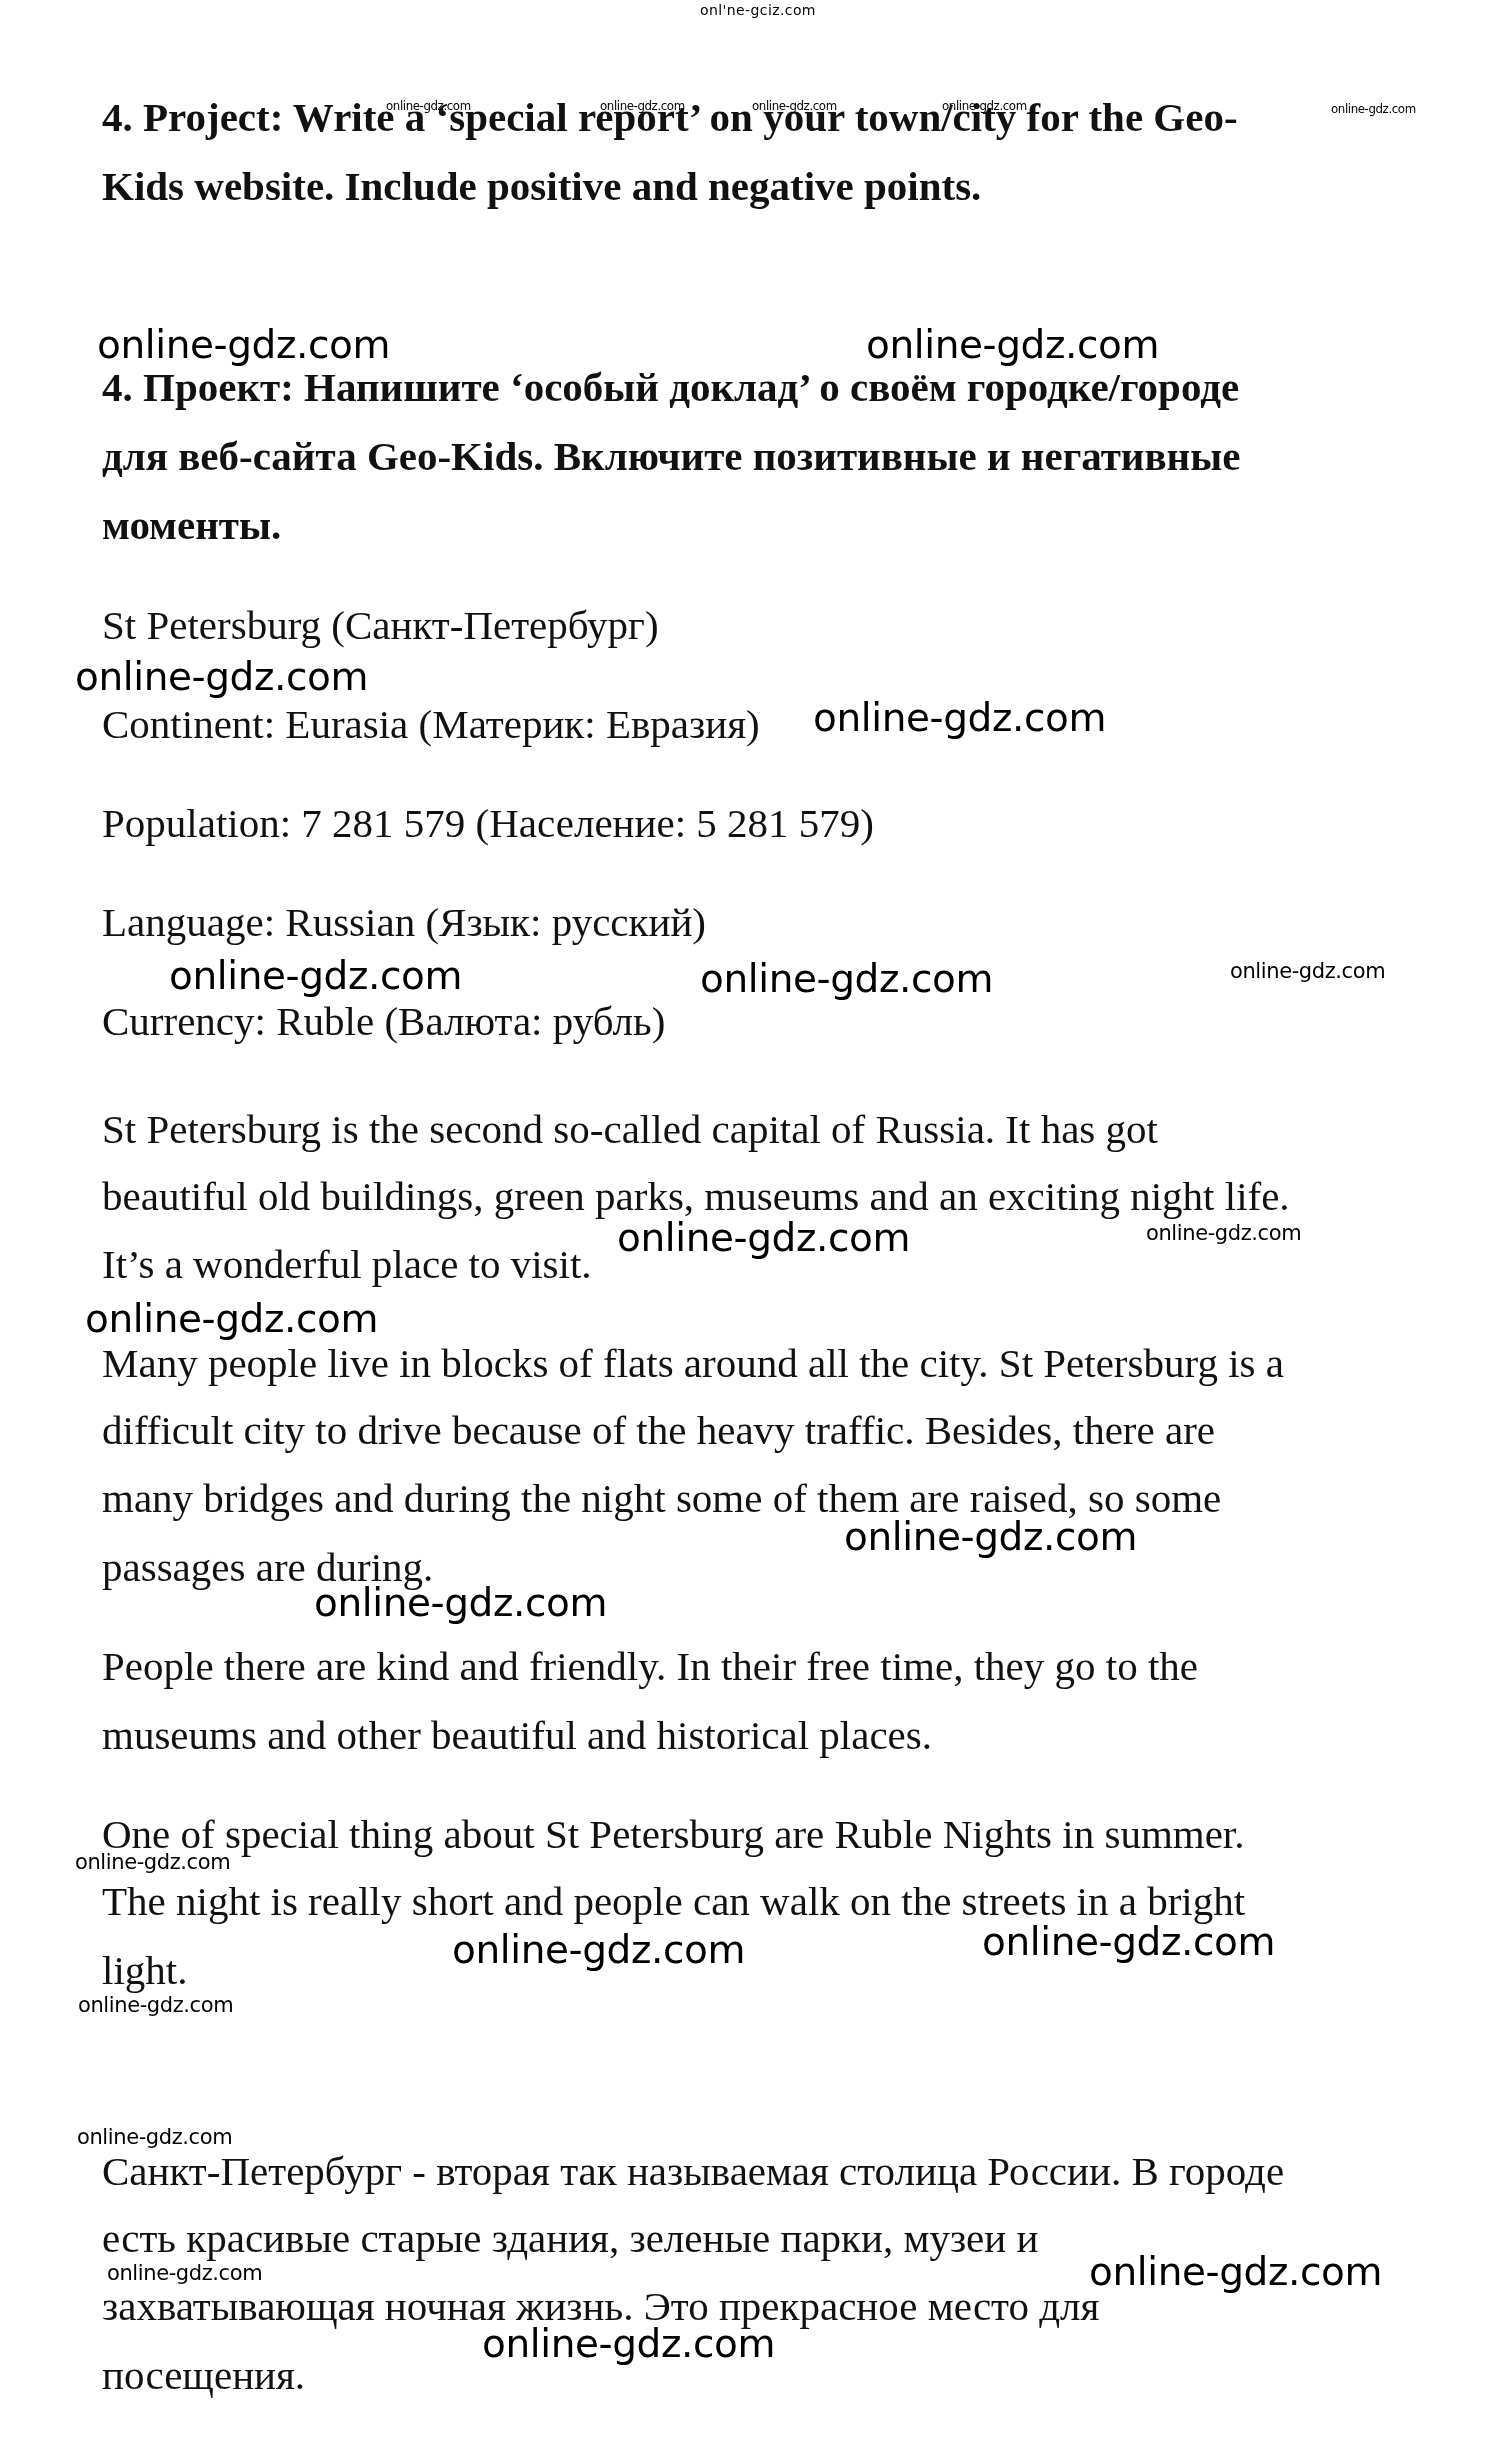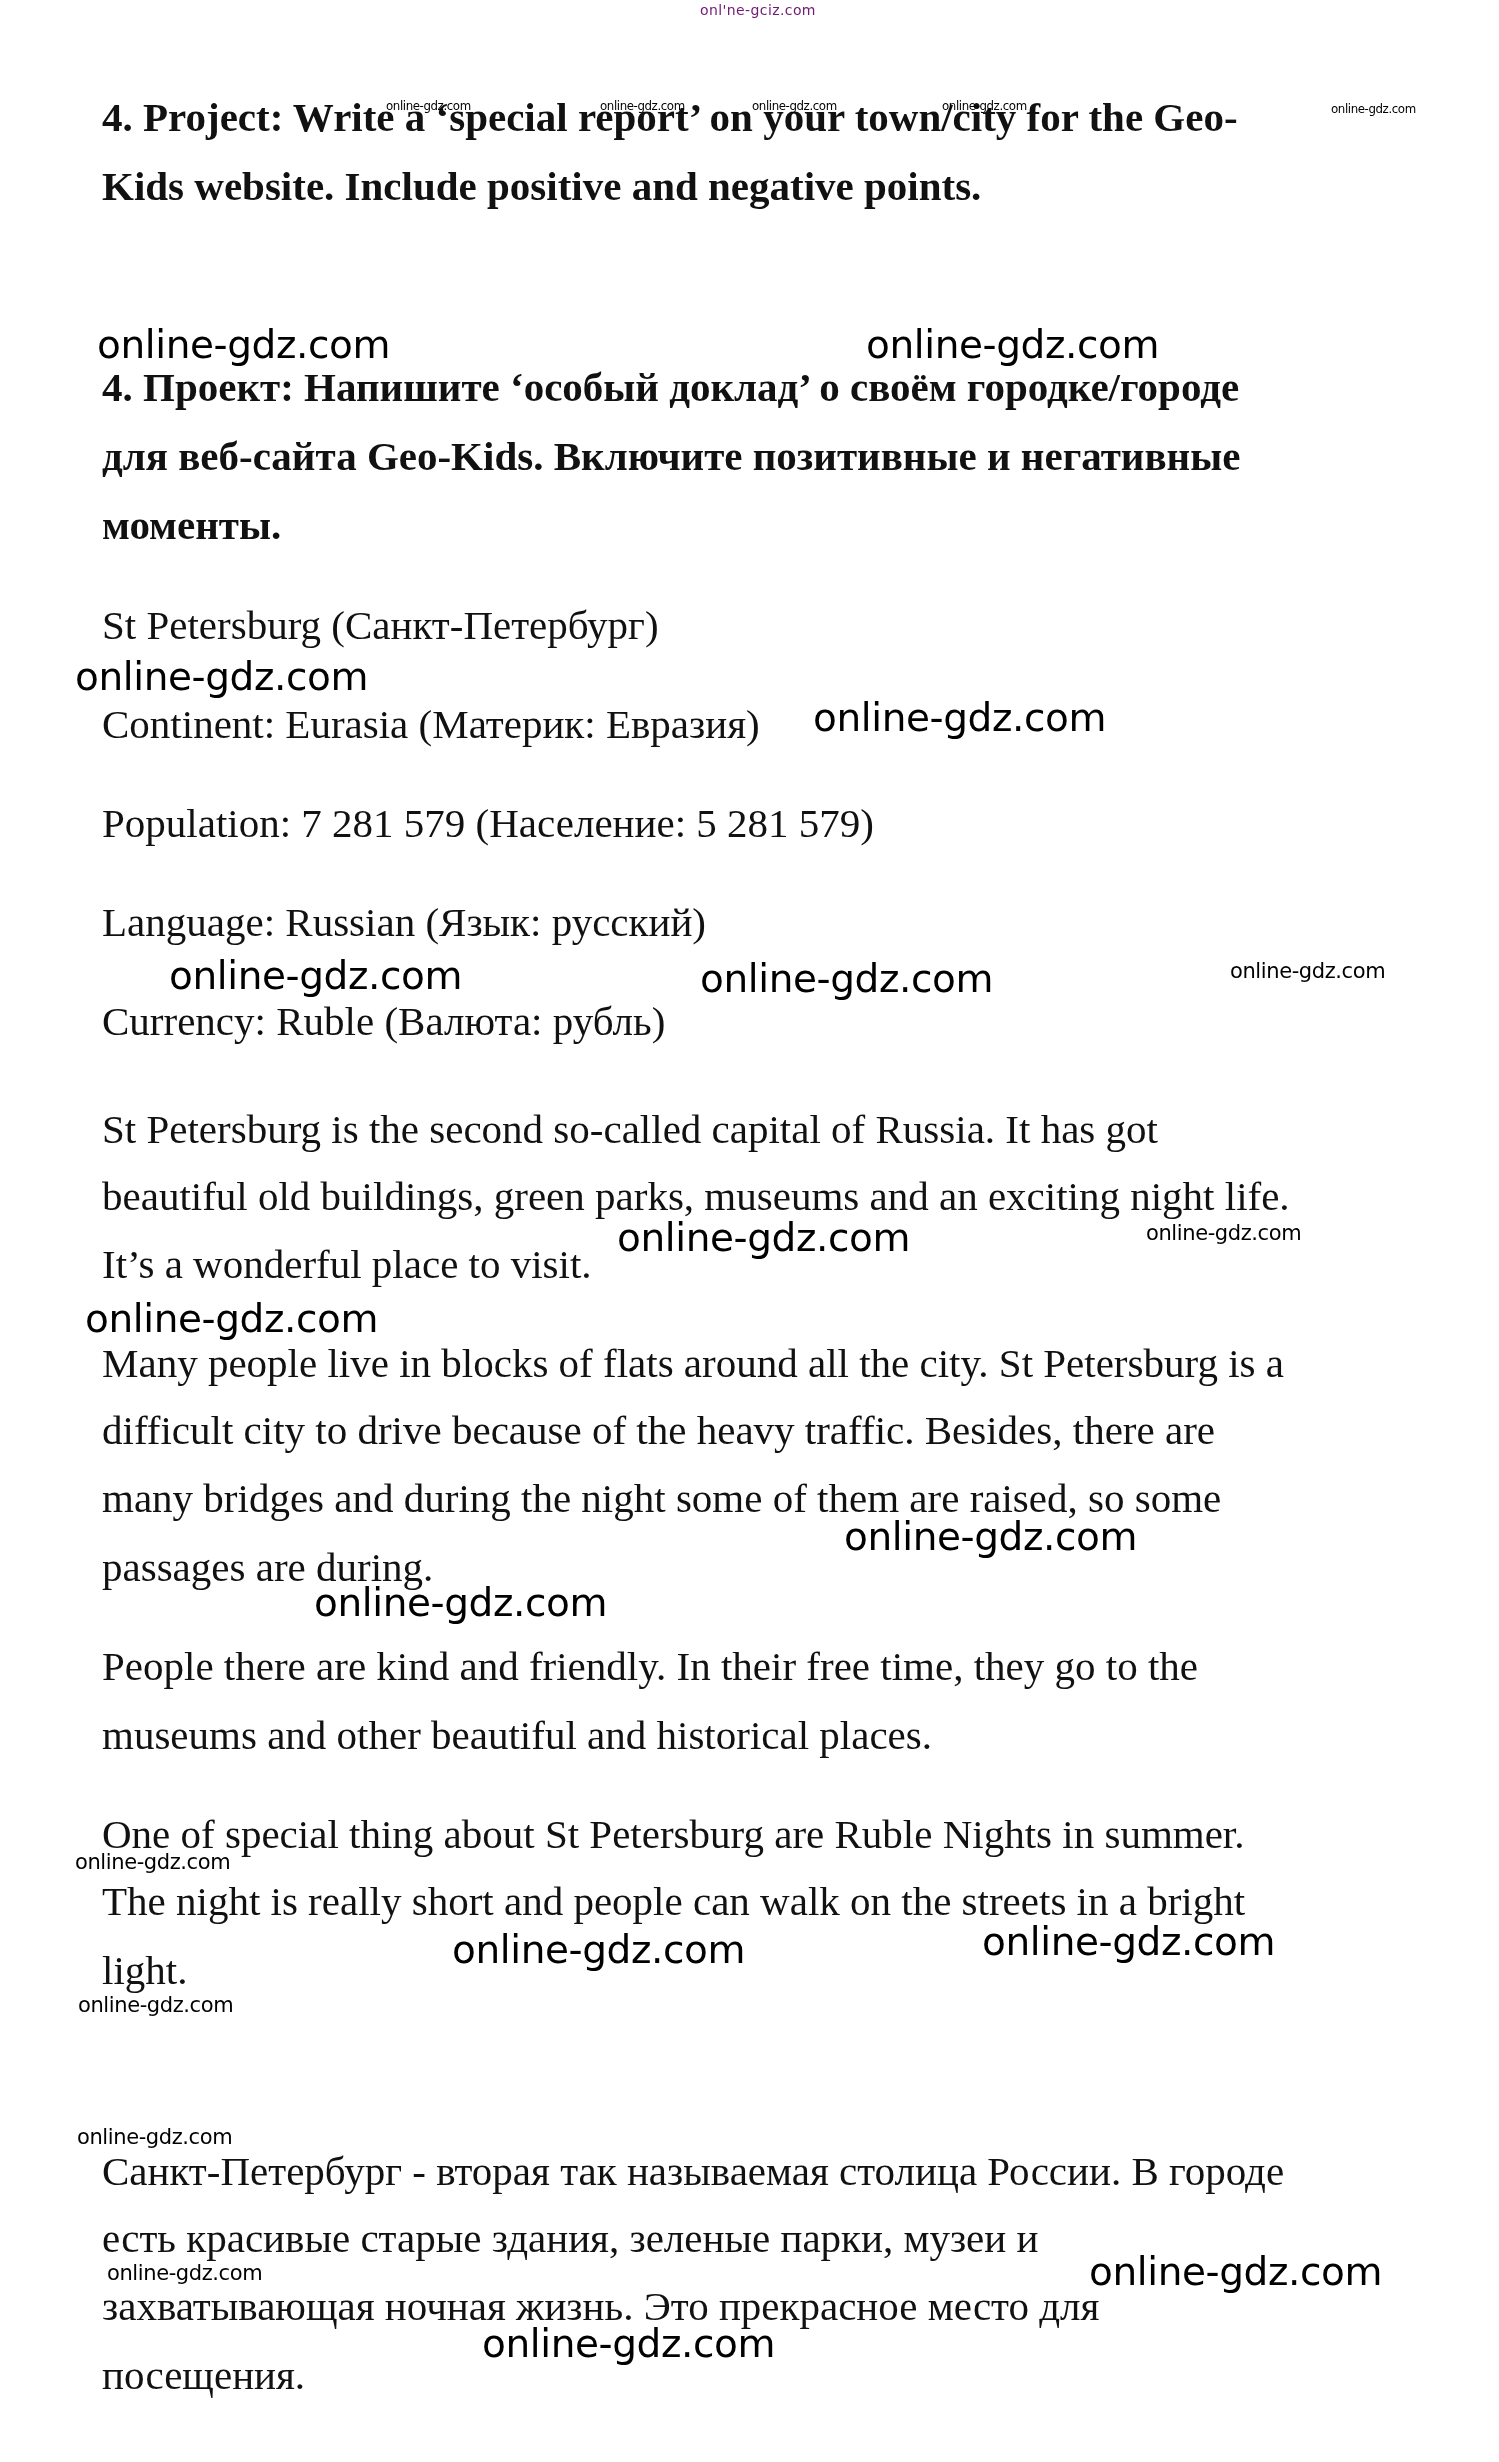--- a/index.html
+++ b/index.html
@@ -1,20 +1,20 @@
 <!DOCTYPE html>
 <html style="font-size:12.6px"><head>
 <meta charset="utf-8">
 <style>
   html, body { margin: 0; padding: 0; background: #ffffff; }
   body { width: 1500px; height: 2462px; position: relative; overflow: hidden; color: #000; }
   .page { position: absolute; left: 0; top: 0; width: 1500px; height: 2462px; }
   .top-wm {
     position: absolute; left: 700px; top: 1.6px; font-family: "DejaVu Sans", sans-serif;
-    font-size: 14px; color: #701a75; letter-spacing: 0.4px;
+    font-size: 14px; color: #000000; letter-spacing: 0.4px;
   }
   .line {
     position: absolute; left: 78px; font-family: "Liberation Serif", serif;
     white-space: nowrap; color: #111; margin-left: 24px;
   }
   .bold { font-weight: bold; font-size: 41px; }
   .reg { font-size: 41px; }
   .wm {
     position: absolute; font-family: "DejaVu Sans", sans-serif; color: #000;
     white-space: nowrap; letter-spacing: -0.4px;

